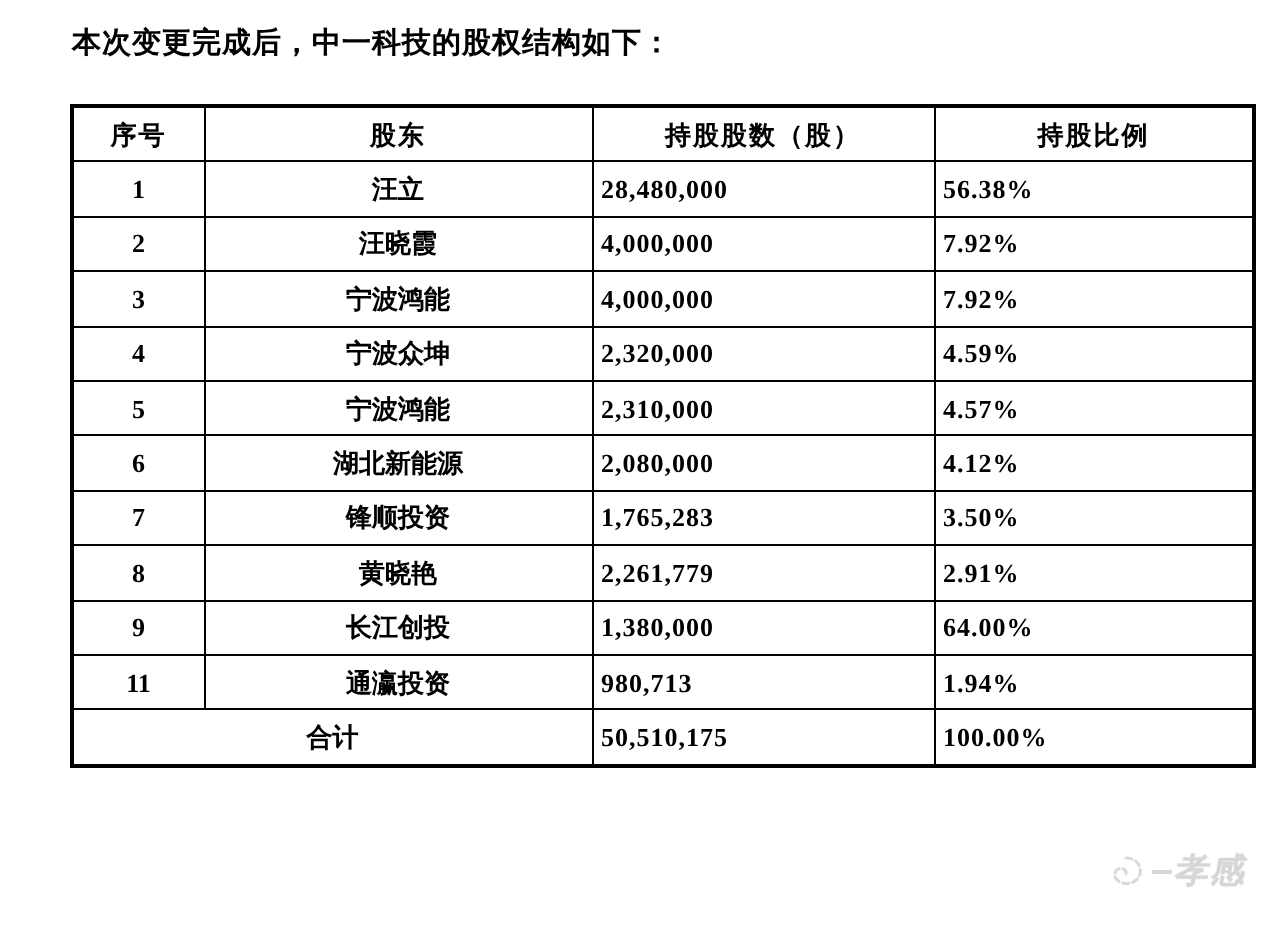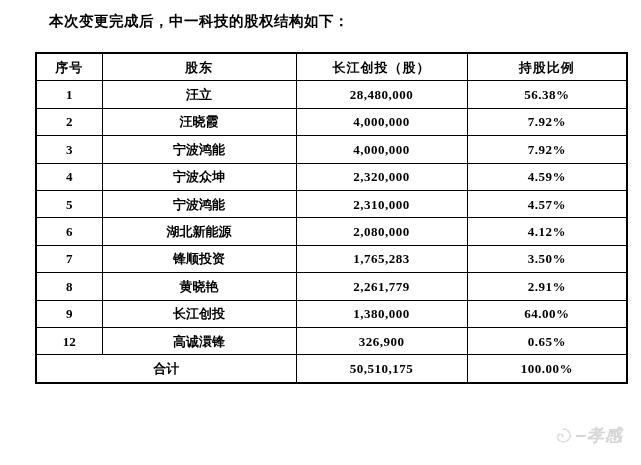--- a/index.html
+++ b/index.html
@@ -10,21 +10,21 @@
   body {
     width: 641px;
     height: 465px;
     position: relative;
     overflow: hidden;
     font-family: "Liberation Serif", "DejaVu Serif", serif;
     color: #000;
   }
   .intro {
     position: absolute;
-    left: 49px;
+    left: 36px;
     top: 12px;
     margin: 0;
     font-size: 14.5px;
     font-weight: bold;
     letter-spacing: 0.5px;
     white-space: nowrap;
   }
   table.shares {
     position: absolute;
     left: 35px;
@@ -41,21 +41,21 @@
     padding: 0 4px;
     height: 26.4px;
     line-height: 1;
     overflow: hidden;
     white-space: nowrap;
     font-weight: bold;
   }
   table.shares { border: 2px solid #000; }
   table.shares thead th { text-align: center; letter-spacing: 1px; }
   td.c { text-align: center; }
-  td.r { text-align: center; padding-right: 5px; letter-spacing: 0.5px; }
+  td.r { text-align: left; padding-right: 5px; letter-spacing: 0.5px; }
   td.pct { padding-right: 2px; }
   .watermark {
     position: absolute;
     left: 552px;
     top: 424px;
     display: flex;
     align-items: center;
     gap: 2px;
     opacity: 0.55;
     pointer-events: none;
@@ -85,21 +85,21 @@
   <colgroup>
     <col style="width:66px">
     <col style="width:194px">
     <col style="width:171px">
     <col style="width:160px">
   </colgroup>
   <thead>
     <tr>
       <th>序号</th>
       <th>股东</th>
-      <th>长江创投（股）</th>
+      <th>持股股数（股）</th>
       <th>持股比例</th>
     </tr>
   </thead>
   <tbody id="rows-body">
   <tr>
     <td class="c">1</td>
     <td class="c">汪立</td>
     <td class="r">28,480,000</td>
     <td class="r pct">56.38%</td>
   </tr>
@@ -154,27 +154,27 @@
   </tr>
 
   <tr>
     <td class="c">9</td>
     <td class="c">长江创投</td>
     <td class="r">1,380,000</td>
     <td class="r pct">64.00%</td>
   </tr>
 
 
+  <tr>
+    <td class="c">11</td>
+    <td class="c">通瀛投资</td>
+    <td class="r">980,713</td>
+    <td class="r pct">1.94%</td>
+  </tr>
 
-  <tr>
-    <td class="c">12</td>
-    <td class="c">高诚澴锋</td>
-    <td class="r">326,900</td>
-    <td class="r pct">0.65%</td>
-  </tr>
 
 </tbody>
   <tfoot>
     <tr>
       <td class="c" colspan="2">合计</td>
       <td class="r">50,510,175</td>
       <td class="r pct">100.00%</td>
     </tr>
   </tfoot>
 </table>

